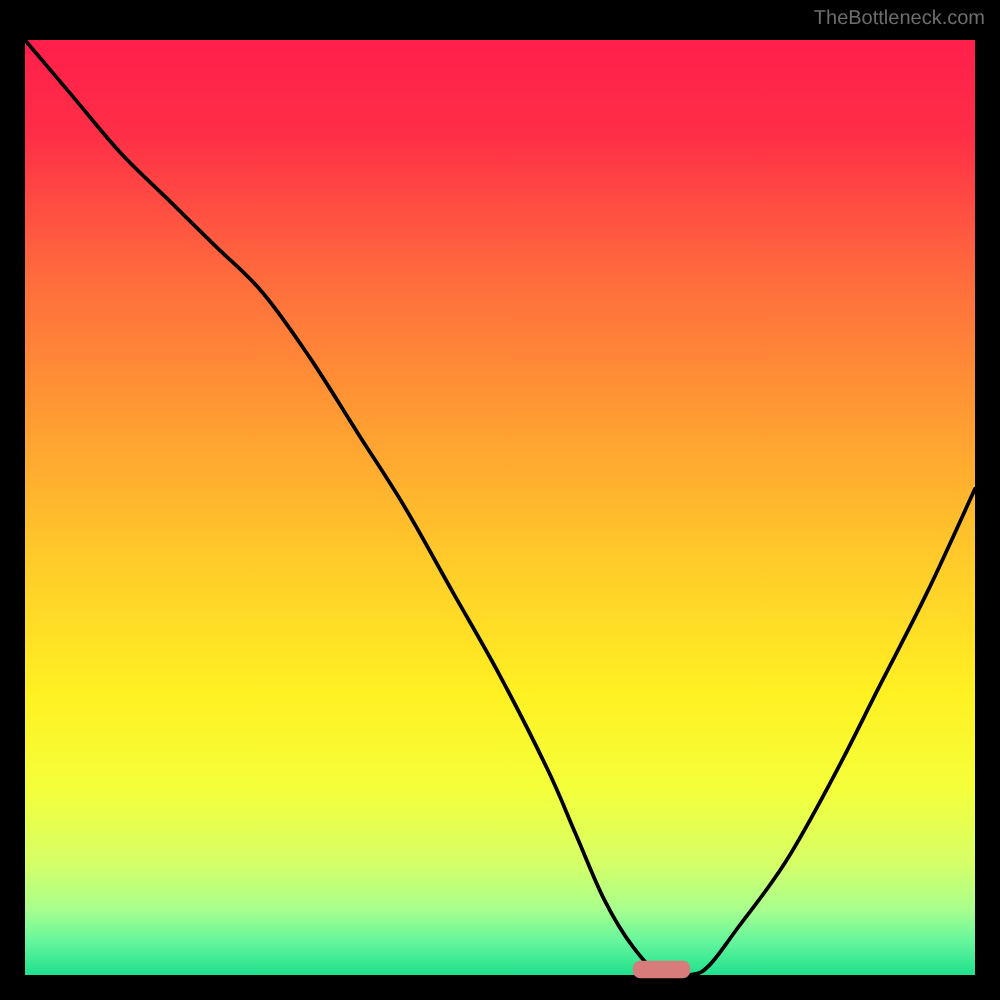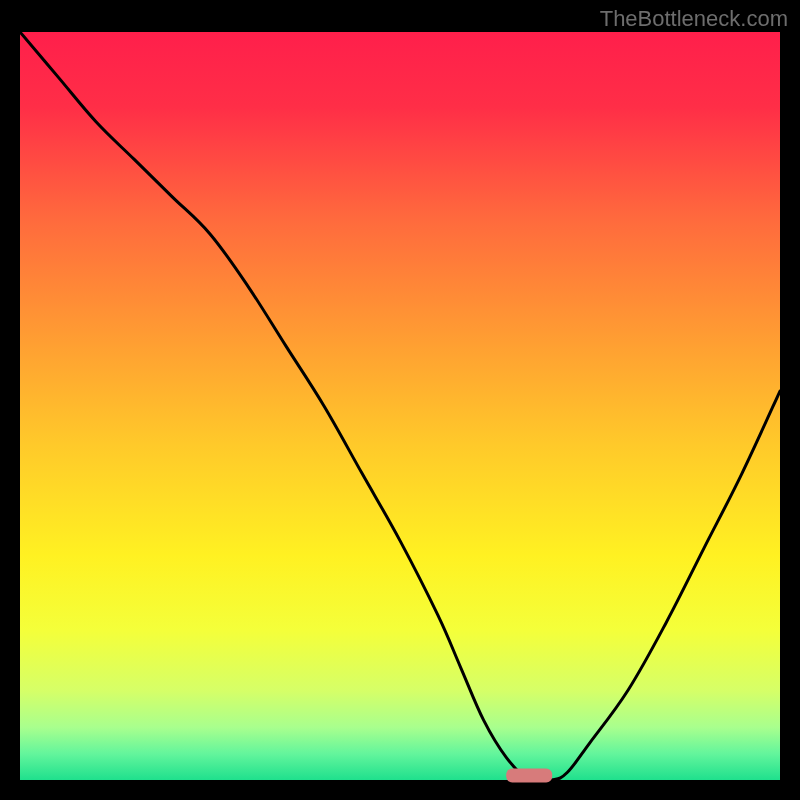--- a/index.html
+++ b/index.html
@@ -39,21 +39,21 @@
     position: absolute;
     background: #d77b7b;
     border-radius: 6px;
     transform: translate(-50%, -50%);
   }
   .watermark {
     position: absolute;
     top: 6px;
     right: 12px;
     font-family: Arial, Helvetica, sans-serif;
-    font-size: 22px;
+    font-size: 16px;
     color: #6d6d6d;
     user-select: none;
   }
 </style>
 </head>
 <body>
 
 <div class="frame">
 
   <div class="plot-area">

